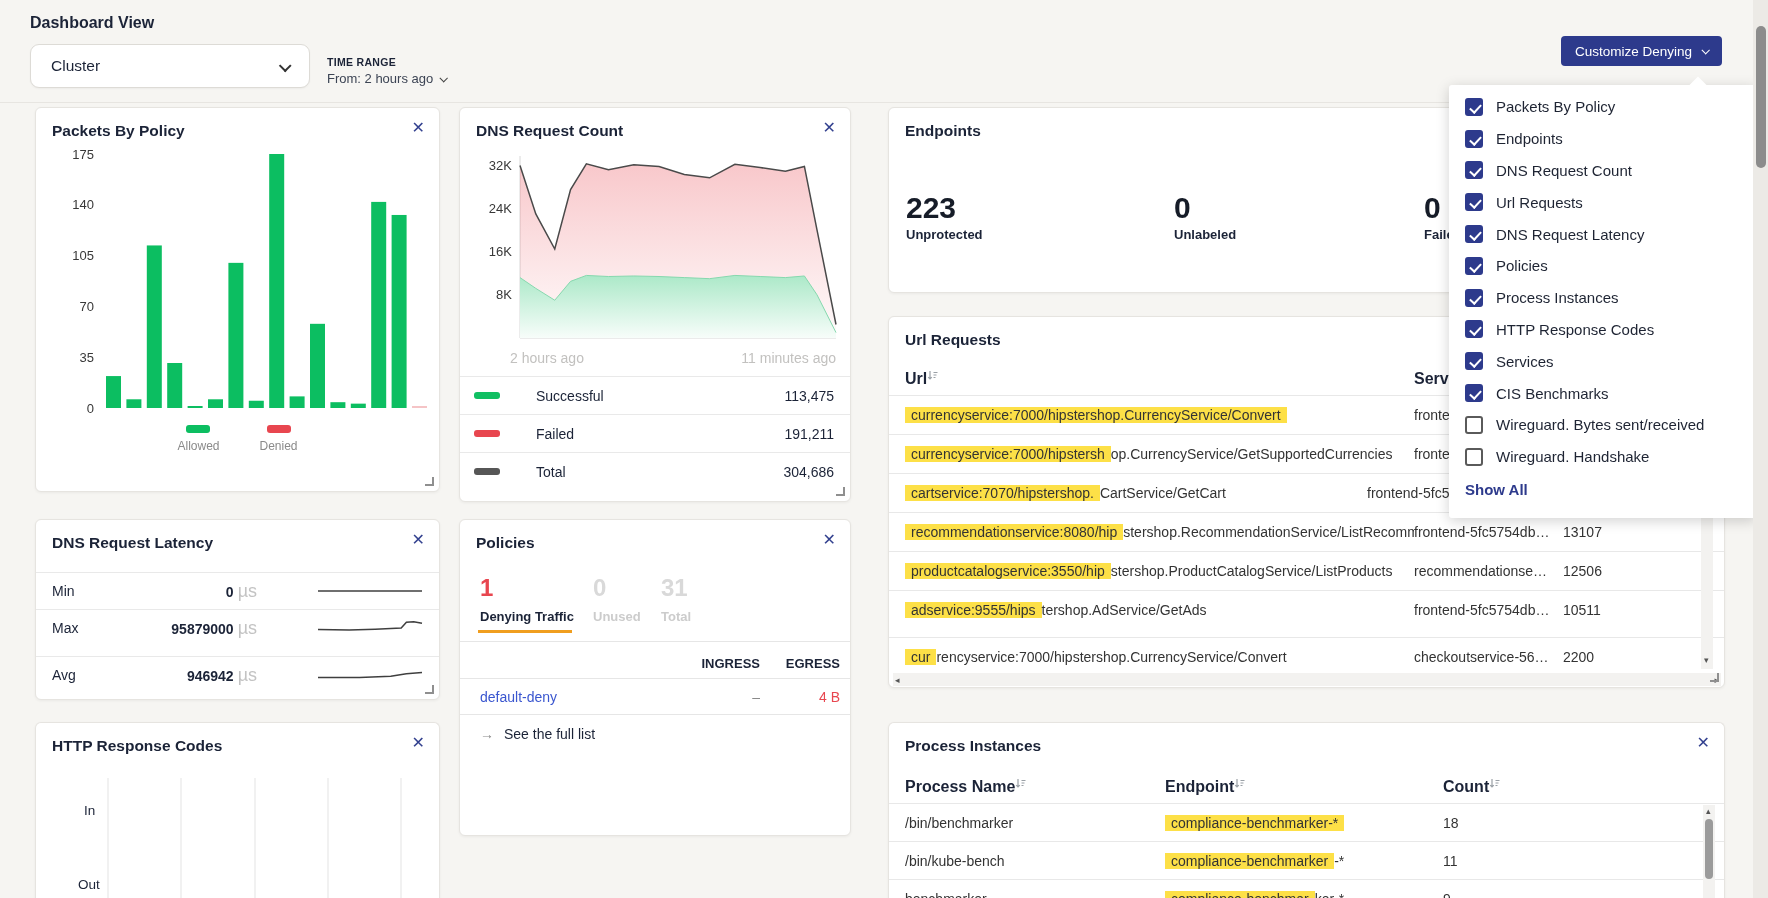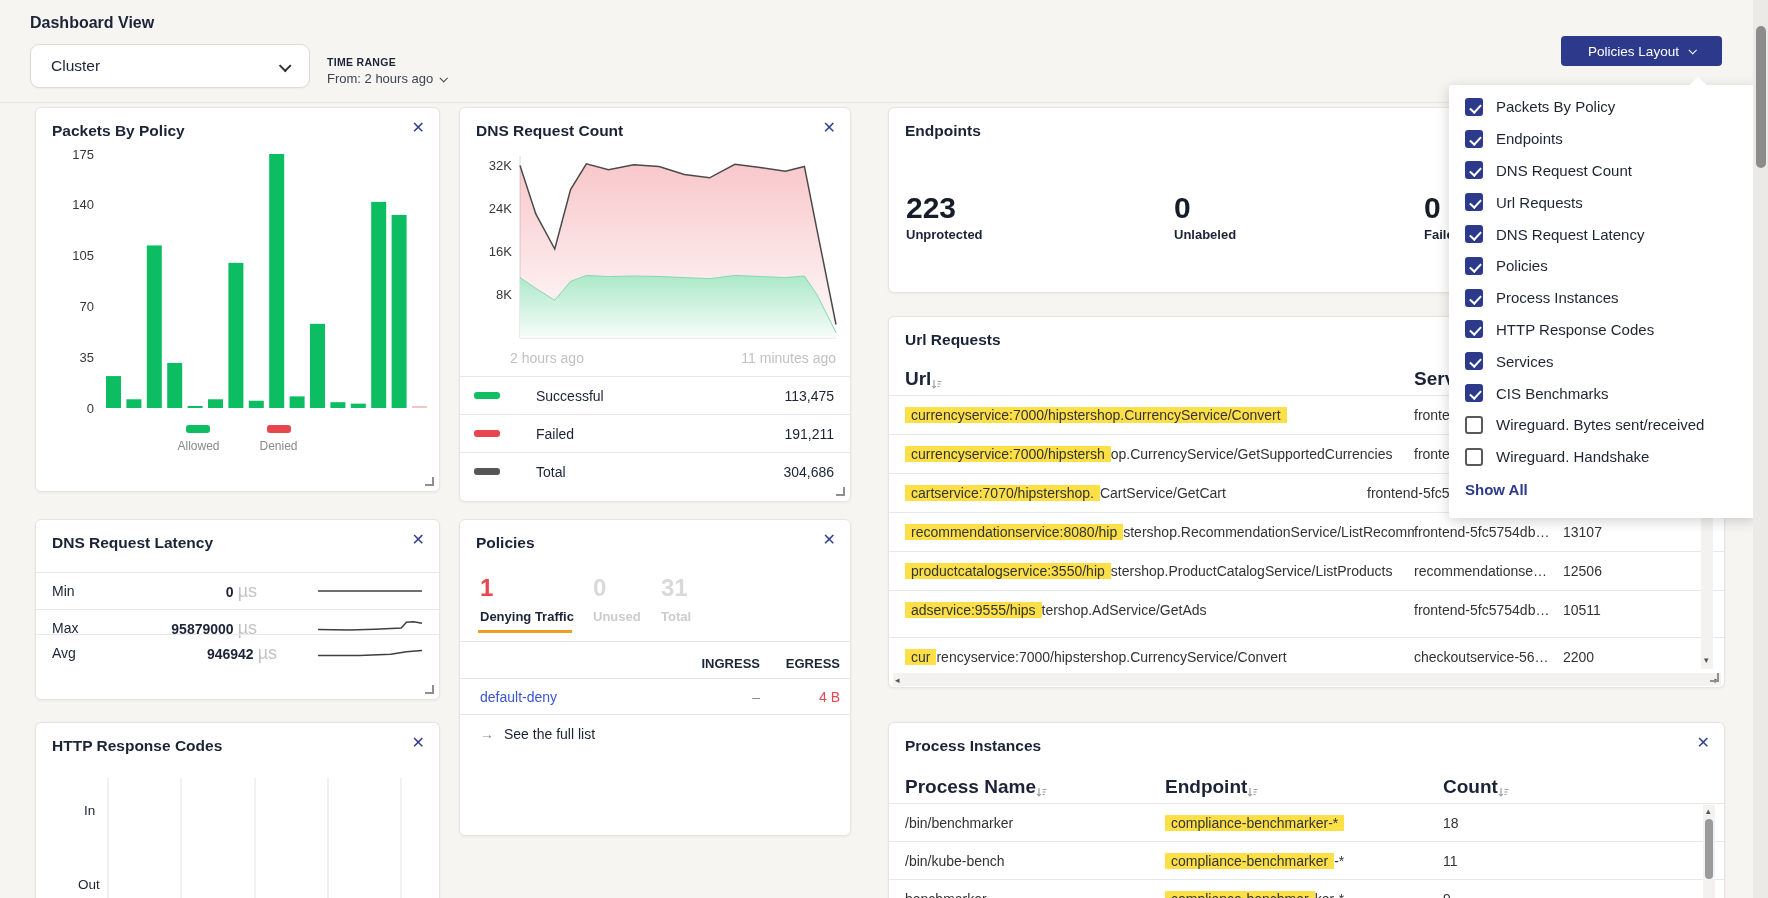--- a/index.html
+++ b/index.html
@@ -41,21 +41,21 @@
   .dns-lrow{display:flex;align-items:center;height:38px;border-top:1px solid #e9e9e9;
         padding:0 16px 0 14px;box-sizing:border-box;font-size:14px;}
   .dns-sw{width:26px;height:7px;border-radius:3px;}
   .dns-lb{margin-left:36px;color:#1b2337;}
   .dns-val{margin-left:auto;color:#1b2337;}
   
   .ep-stat{position:absolute;top:84px;}
   .ep-num{font-size:30px;font-weight:bold;line-height:32px;color:#161c28;}
   .ep-lb{font-size:13px;font-weight:bold;margin-top:3px;color:#1b2337;}
   
-  .th{font-size:19px;font-weight:bold;color:#1b2337;display:flex;align-items:flex-end;gap:0;}
+  .th{font-size:16px;font-weight:bold;color:#1b2337;display:flex;align-items:flex-start;gap:0;}
   .trow{position:absolute;left:0;width:100%;display:flex;align-items:center;
         border-top:1px solid #e8e8e8;box-sizing:border-box;font-size:14px;color:#333;}
   .hl{background:#fde047;padding:4px 6px;border-radius:1px;}
   .nowrap{white-space:nowrap;overflow:hidden;}
   
   .sb{position:absolute;background:#f3f2f0;}
   .sb-thumb{position:absolute;background:#c4c4c4;border-radius:5px;}
   .sb-arrow{position:absolute;font-size:9px;color:#555;line-height:10px;}
   
   .lat-row{position:absolute;left:0;width:100%;height:37px;border-top:1px solid #e9e9e9;
@@ -110,21 +110,21 @@
 
 <div class="timerange">
   <div class="tr-label">TIME RANGE</div>
   <div class="tr-value">
     <span>From: 2 hours ago</span>
     <span class="chev sm" style="color:#444;"></span>
   </div>
 </div>
 
 <div class="btn-customize">
-  <span>Policies Layout</span>
+  <span>Customize Denying</span>
   <span class="chev sm" style="color:#fff;"></span>
 </div>
 
 <div class="card" style="left:35px;top:107px;width:405px;height:385px;">
   <div class="card-title">Packets By Policy</div>
   <span class="close-x">✕</span>
   <svg id="packets-svg" style="position:absolute;left:12px;top:40px;" width="380" height="270" viewBox="0 0 380 270">
       <text class="tick" x="46" y="264.5" text-anchor="end">0</text>
       <text class="tick" x="46" y="213.7" text-anchor="end">35</text>
       <text class="tick" x="46" y="162.89999999999998" text-anchor="end">70</text>
@@ -316,21 +316,21 @@
         <polyline points="1.0,13.0 105.0,13.0" fill="none" stroke="#3f3f3f" stroke-width="1.5"></polyline>
       </svg>
   </div>
   <div class="lat-row" style="top:89px;">
     <span class="lat-label">Max</span>
     <span class="lat-val"><b>95879000</b><span class="lat-unit">µs</span></span>
     <svg class="lat-spark" id="spark-1" width="106" height="26">
         <polyline points="1.0,14.4 32.2,14.9 58.2,14.2 73.8,13.5 84.2,13.0 89.4,7.2 96.7,6.8 105.0,8.2" fill="none" stroke="#3f3f3f" stroke-width="1.5"></polyline>
       </svg>
   </div>
-  <div class="lat-row" style="top:114px;gap:20px;">
+  <div class="lat-row" style="top:136px;">
     <span class="lat-label">Avg</span>
     <span class="lat-val"><b>946942</b><span class="lat-unit">µs</span></span>
     <svg class="lat-spark" id="spark-2" width="106" height="26">
         <polyline points="1.0,15.4 42.6,15.4 73.8,14.2 89.4,11.8 105.0,10.6" fill="none" stroke="#3f3f3f" stroke-width="1.5"></polyline>
       </svg>
   </div>
   <div class="resize"></div>
 </div>
 
 <div class="card" style="left:459px;top:519px;width:392px;height:317px;">

